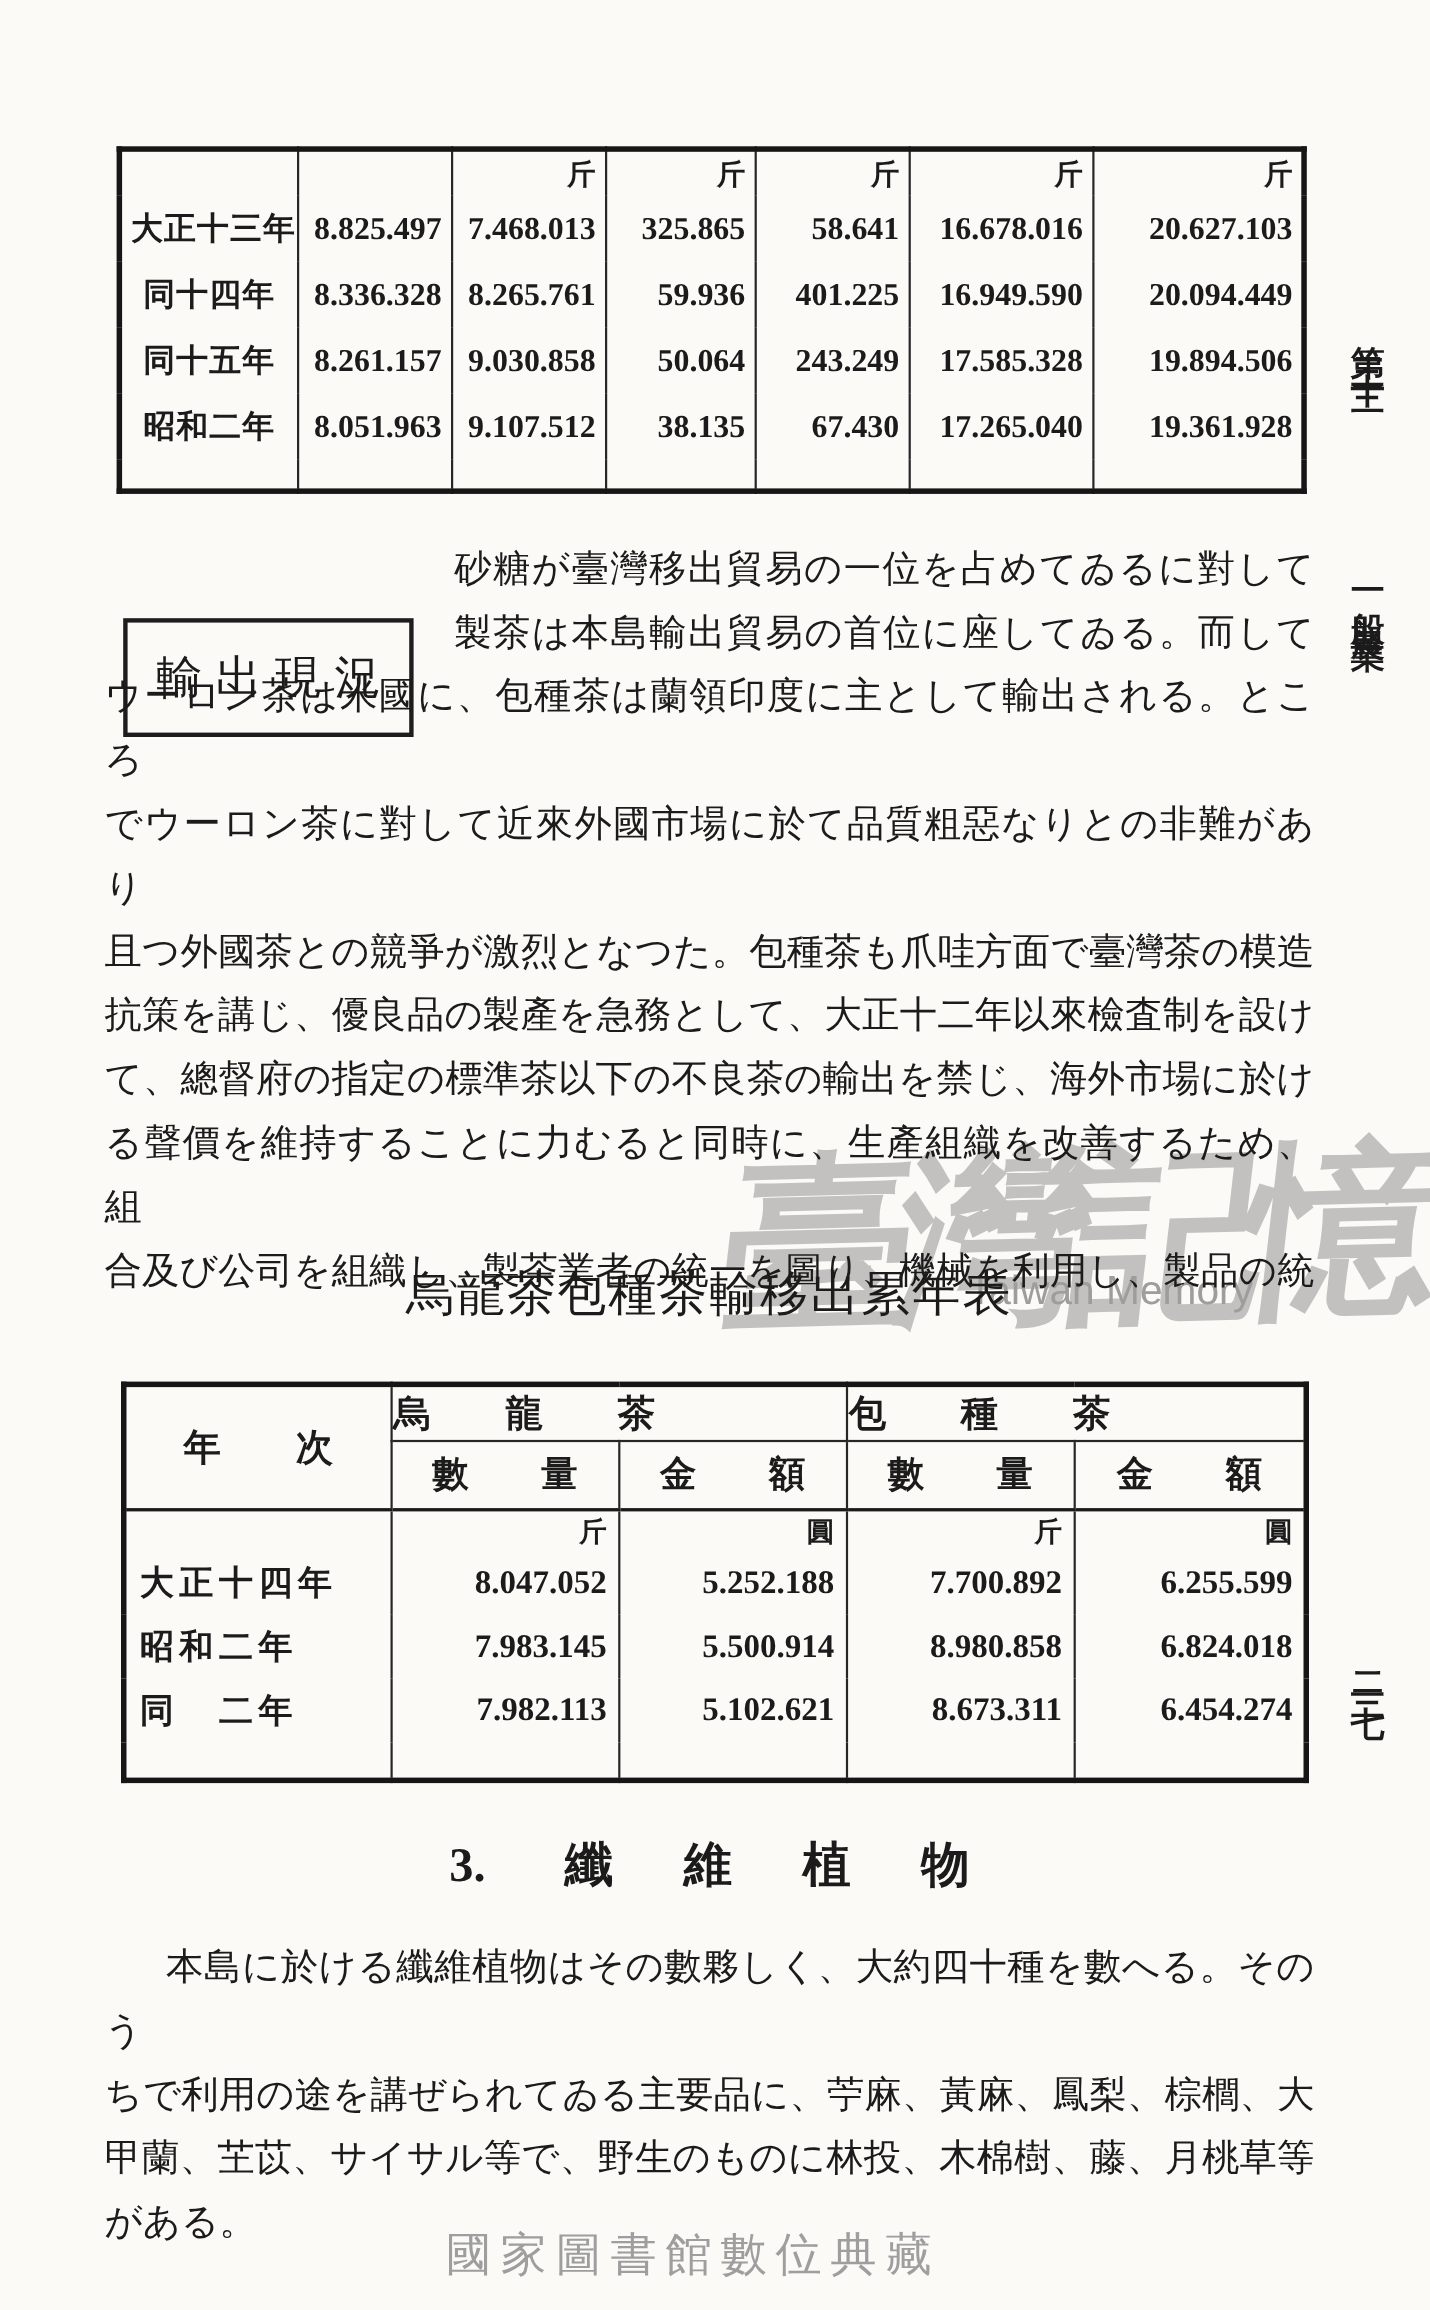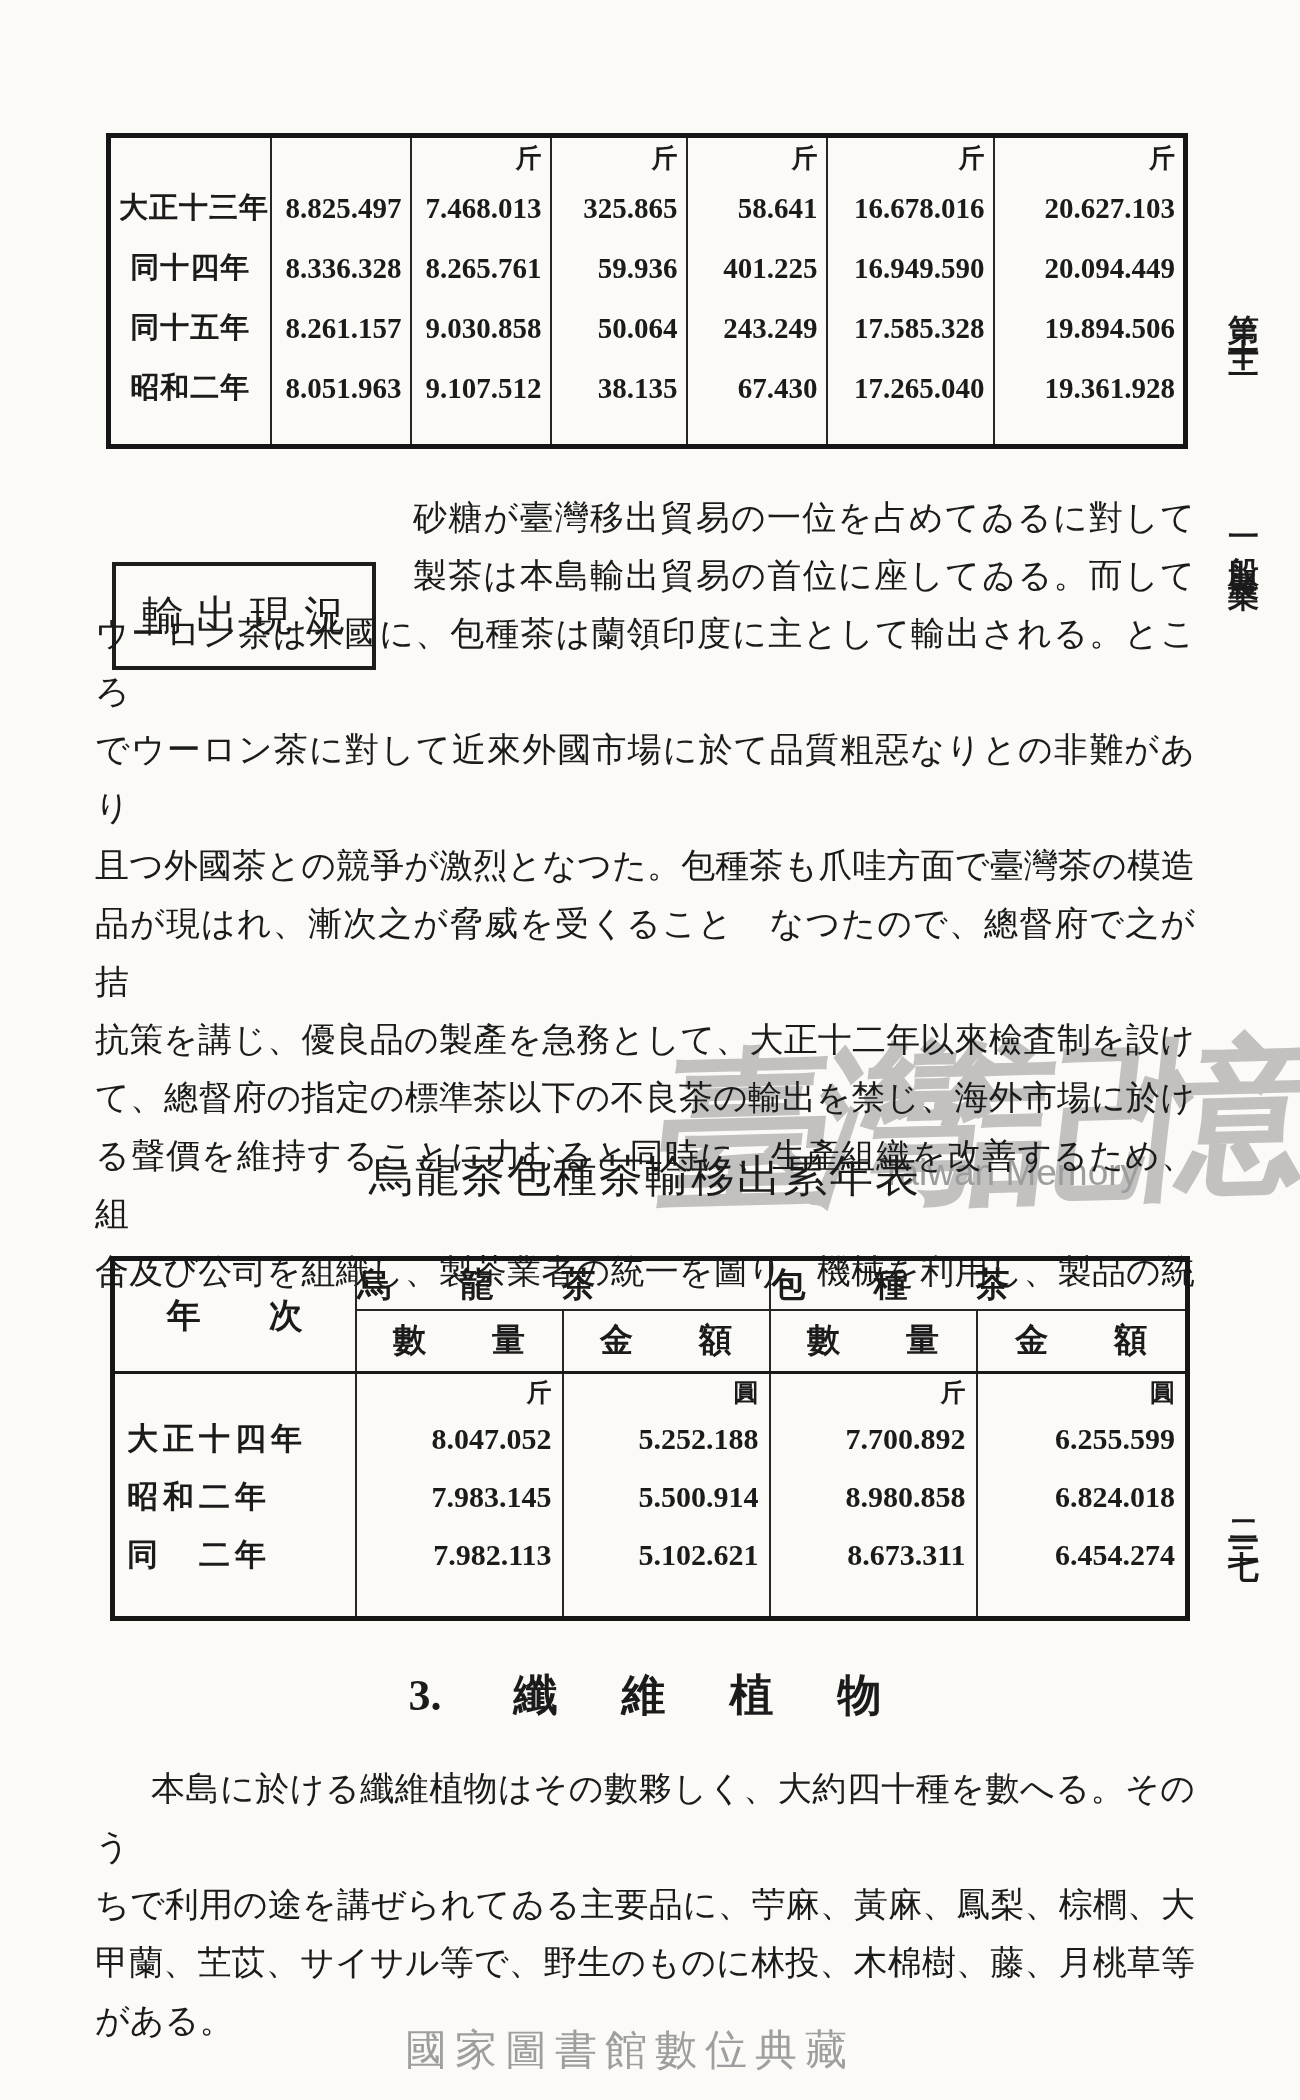--- a/index.html
+++ b/index.html
@@ -185,21 +185,20 @@
 <div id="export-box">
   <span>輸出現況</span>
 </div>
 
 <div id="para-export" class="para">
   <div class="ln indent">砂糖が臺灣移出貿易の一位を占めてゐるに對して</div>
   <div class="ln indent">製茶は本島輸出貿易の首位に座してゐる。而して</div>
   <div class="ln">ウーロン茶は米國に、包種茶は蘭領印度に主として輸出される。ところ</div>
   <div class="ln">でウーロン茶に對して近來外國市場に於て品質粗惡なりとの非難があり</div>
   <div class="ln">且つ外國茶との競爭が激烈となつた。包種茶も爪哇方面で臺灣茶の模造</div>
-  <div class="ln">品が現はれ、漸次之が脅威を受くることゝなつたので、總督府で之が拮</div>
   <div class="ln">抗策を講じ、優良品の製產を急務として、大正十二年以來檢査制を設け</div>
   <div class="ln">て、總督府の指定の標準茶以下の不良茶の輸出を禁じ、海外市場に於け</div>
   <div class="ln">る聲價を維持することに力むると同時に、生產組織を改善するため、組</div>
   <div class="ln">合及び公司を組織し、製茶業者の統一を圖り、機械を利用し、製品の統</div>
 </div>
 
 <div id="table2-title">烏龍茶包種茶輸移出累年表</div>
 
 <table id="table2">
   <colgroup>

